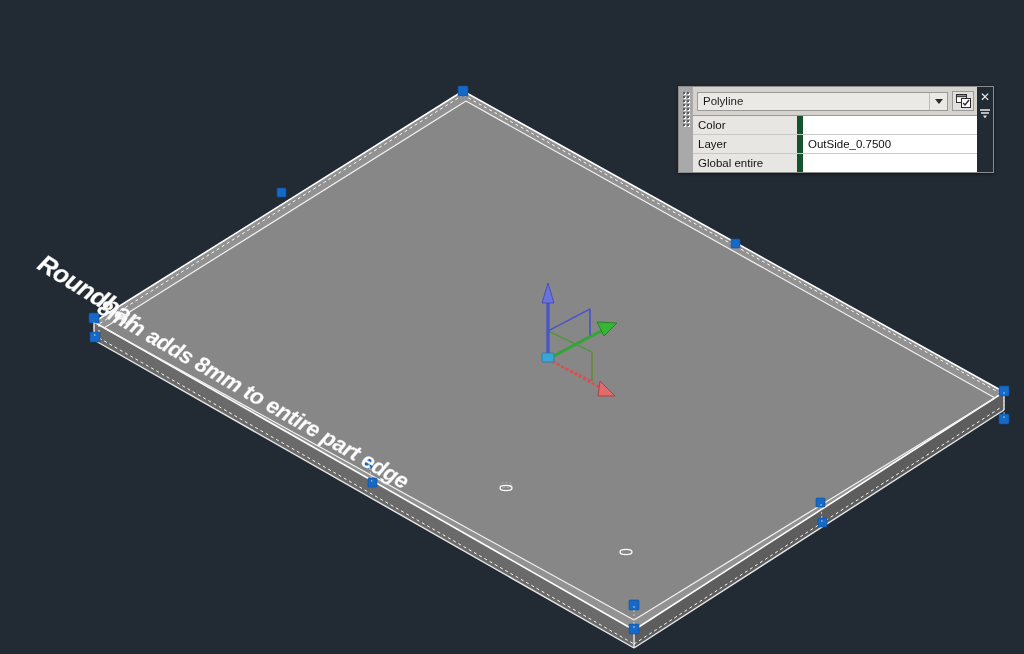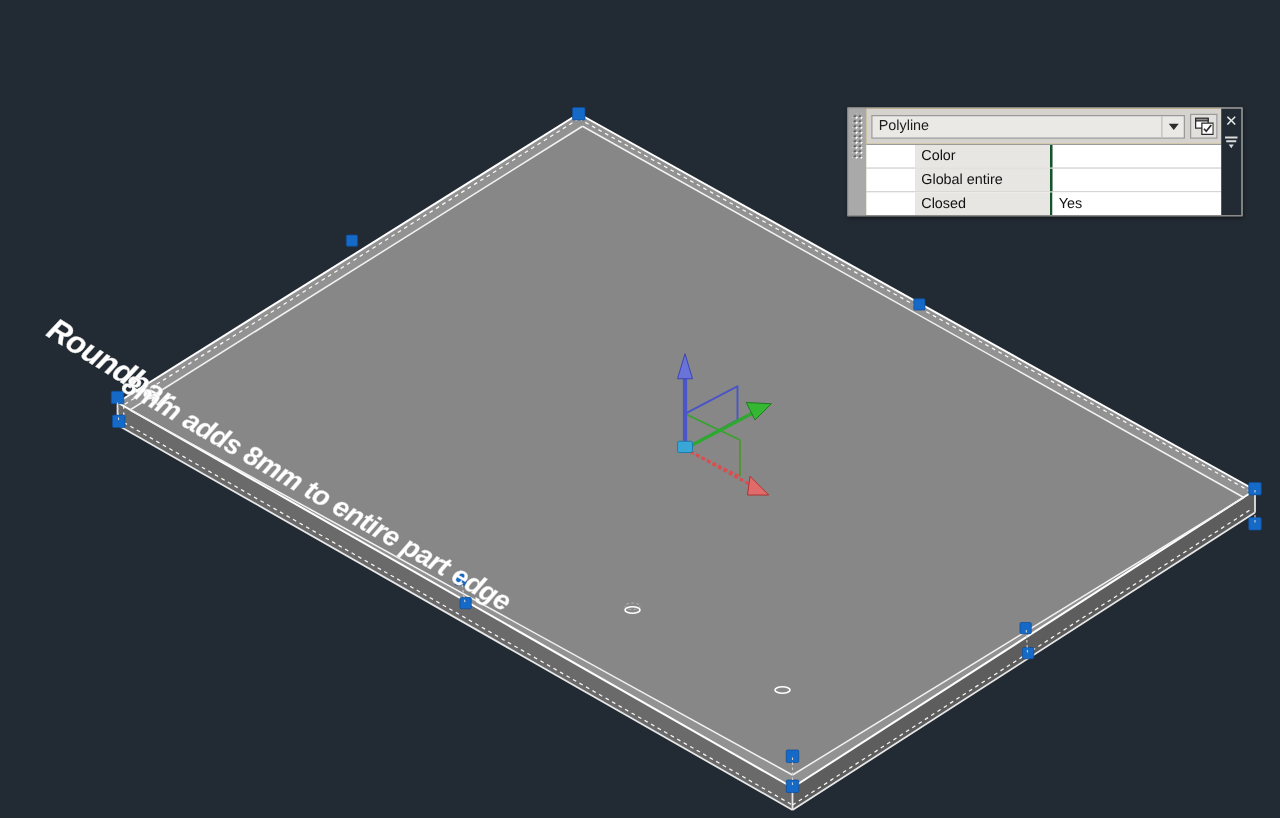--- a/index.html
+++ b/index.html
@@ -121,25 +121,24 @@
     border-bottom: 1px solid #c8c8c8;
     font-size: 11.5px;
     color: #111;
     background: #ffffff;
   }
   .prop-row:last-child { border-bottom: none; }
   .prop-name {
     width: 110px;
     flex: 0 0 110px;
     background: #e8e6e3;
-    border-right: 2px solid #14532d;
+    border-right: 6px solid #14532d;
     padding-left: 5px;
     line-height: 18px;
     box-sizing: border-box;
-    margin-left: 39px;
   }
   .prop-value {
     flex: 1 1 auto;
     padding-left: 5px;
     line-height: 18px;
     display: flex;
     align-items: center;
     gap: 5px;
     background: #ffffff;
   }
@@ -329,31 +328,31 @@
       </div>
 
     </div>
 
     <div id="props-table">
 
       <div class="prop-row">
         <div class="prop-name">Color</div>
       </div>
 
+      <div class="prop-row">
+        <div class="prop-name">Layer</div>
+        <div class="prop-value">
+          <span>OutSide_0.7500</span>
+        </div>
+      </div>
 
       <div class="prop-row">
         <div class="prop-name">Global entire</div>
       </div>
 
-      <div class="prop-row">
-        <div class="prop-name">Closed</div>
-        <div class="prop-value">
-          <span>Yes</span>
-        </div>
-      </div>
 
     </div>
   </div>
 
   <div id="props-sidebtns">
     <div id="close-btn">✕</div>
     <div id="autohide-btn">
       <svg width="12" height="11" viewBox="0 0 12 11">
         <line x1="1" y1="2" x2="11" y2="2" stroke="#dcdcdc" stroke-width="1.6"></line>
         <line x1="2" y1="5" x2="10" y2="5" stroke="#dcdcdc" stroke-width="1.6"></line>

